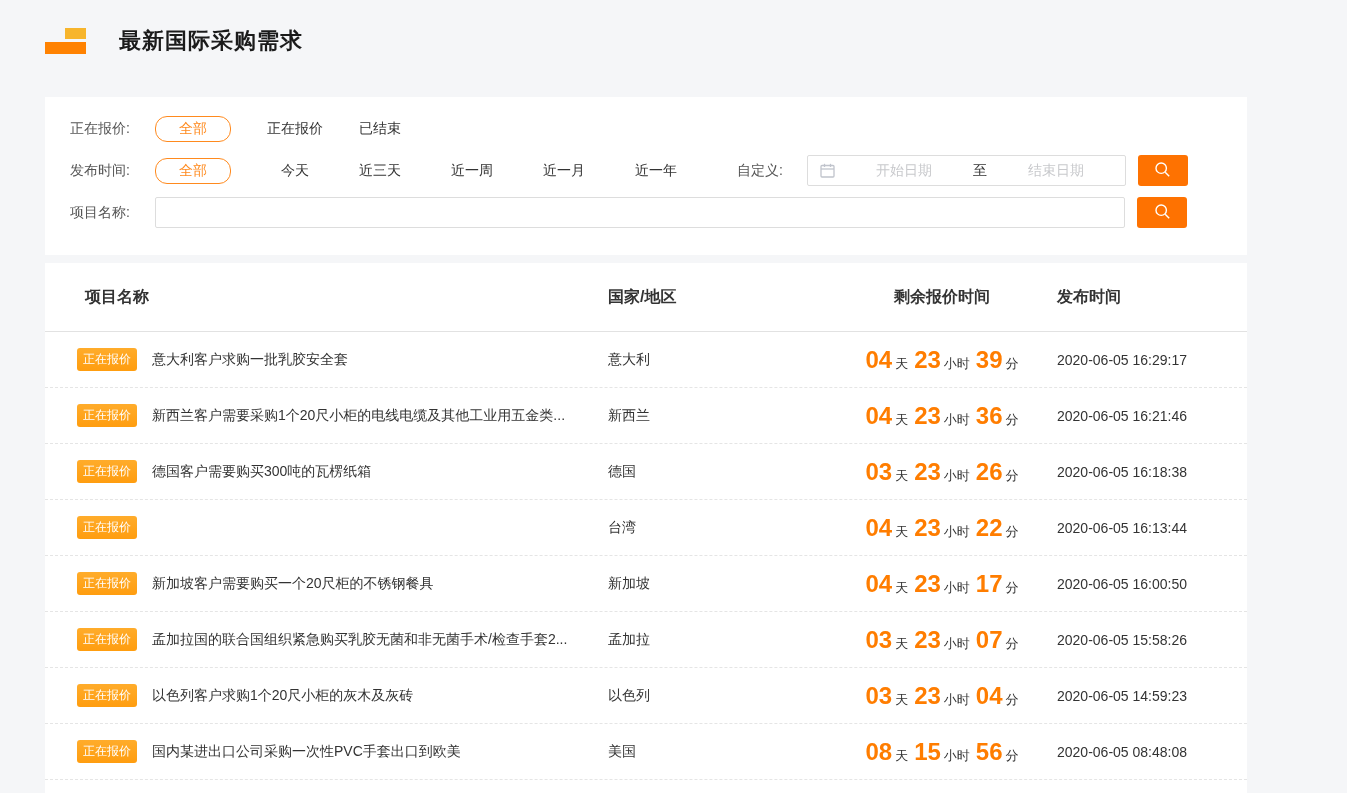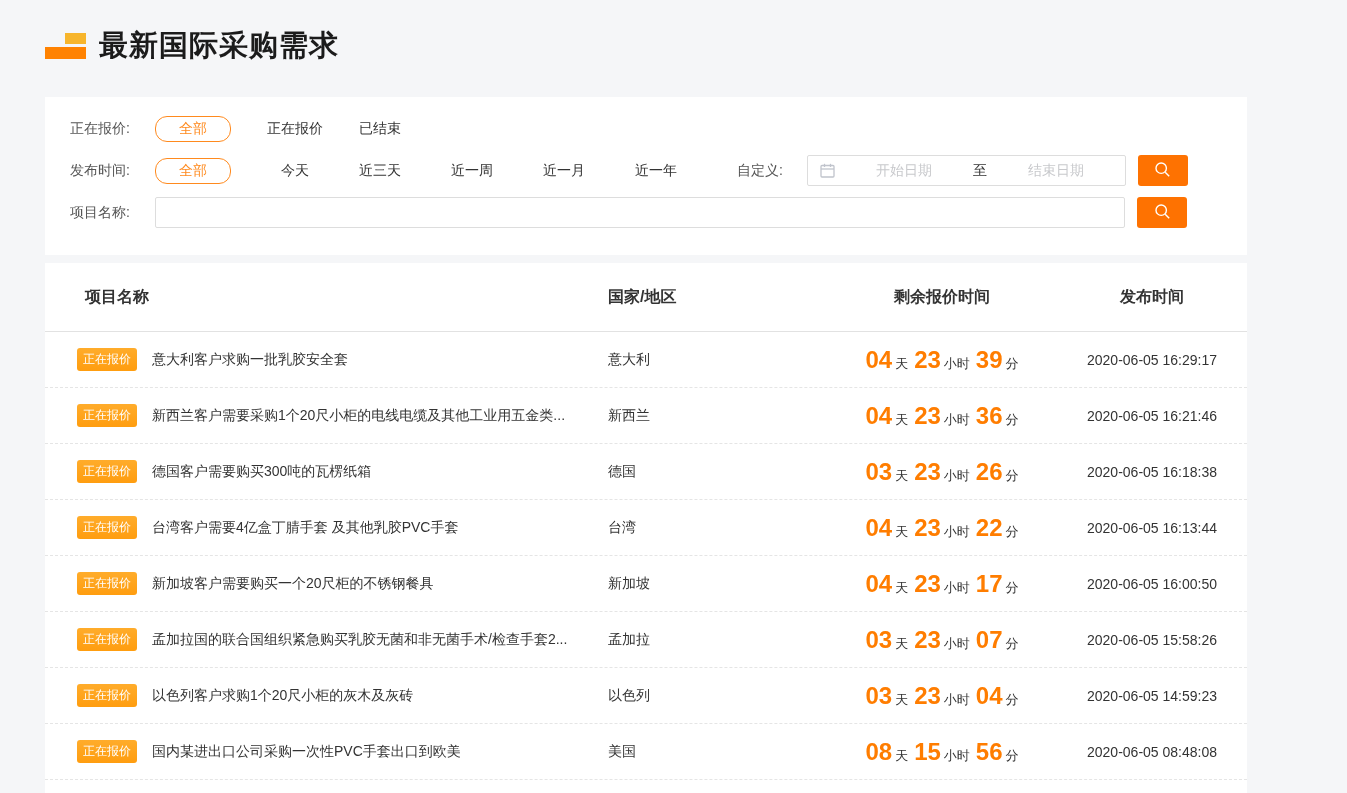--- a/index.html
+++ b/index.html
@@ -10,21 +10,21 @@
     color: #333;
     position: relative;
     overflow: hidden;
   }
 
   
   .page-header { position: absolute; left: 45px; top: 26px; display: flex; align-items: center; }
   .title-icon { width: 41px; height: 27px; margin-right: 13px; }
   .title-icon .bar-top { width: 21px; height: 11px; background: #f7b52c; margin-left: 20px; }
   .title-icon .bar-bottom { width: 41px; height: 12px; background: #ff8201; margin-top: 3px; }
-  .page-title { font-size: 29px; font-weight: bold; color: #1b1b1b; letter-spacing: 1px; }
+  .page-title { font-size: 22px; font-weight: bold; color: #1b1b1b; letter-spacing: 1px; margin-left: 20px; }
 
   
   .card { position: absolute; left: 45px; width: 1202px; background: #fff; }
   .filter-card { top: 97px; height: 158px; padding-top: 16px; }
   .table-card { top: 263px; height: 530px; }
 
   
   .filter-row { display: flex; align-items: center; height: 31px; margin: 0 0 11px 25px; font-size: 14px; }
   .filter-label { width: 85px; color: #555; flex: none; }
   .pill {
@@ -53,21 +53,21 @@
     font-family: "Liberation Sans", "DejaVu Sans", sans-serif;
   }
 
   
   .thead { display: flex; align-items: center; height: 69px; border-bottom: 1px solid #e2e2e2; font-size: 16px; font-weight: bold; color: #333; }
   .trow  { display: flex; align-items: center; height: 56px; border-bottom: 1px dashed #e5e5e5; font-size: 14px; }
   .c-title   { flex: 1; min-width: 0; display: flex; align-items: center; padding-left: 32px; }
   .thead .c-title { padding-left: 40px; }
   .c-country { width: 220px; flex: none; padding-left: 1px; }
   .c-time    { width: 230px; flex: none; text-align: center; white-space: nowrap; }
-  .c-date    { width: 190px; flex: none; text-align: center; color: #333; }
+  .c-date    { width: 190px; flex: none; color: #333; }
   .badge {
     width: 60px; height: 23px; flex: none; border-radius: 3px;
     background: linear-gradient(180deg, #ffac2b, #ff9d0f);
     color: #fff; font-size: 12px; display: flex; align-items: center; justify-content: center;
   }
   .row-title { margin-left: 15px; color: #333; overflow: hidden; white-space: nowrap; text-overflow: ellipsis; cursor: pointer; }
   .t-num  { color: #ff7d00; font-size: 24px; font-weight: bold; }
   .t-unit { color: #333; font-size: 13px; margin: 0 6px 0 3px; }
   .t-unit:last-child { margin-right: 0; }
 </style>
@@ -177,21 +177,20 @@
     <div class="c-country">德国</div>
     <div class="c-time">
       <span class="t-num">03</span><span class="t-unit">天</span><span class="t-num">23</span><span class="t-unit">小时</span><span class="t-num">26</span><span class="t-unit">分</span>
     </div>
     <div class="c-date">2020-06-05 16:18:38</div>
   </div>
 
   <div class="trow">
     <div class="c-title">
       <span class="badge">正在报价</span>
-      <span class="row-title">台湾客户需要4亿盒丁腈手套 及其他乳胶PVC手套</span>
     </div>
     <div class="c-country">台湾</div>
     <div class="c-time">
       <span class="t-num">04</span><span class="t-unit">天</span><span class="t-num">23</span><span class="t-unit">小时</span><span class="t-num">22</span><span class="t-unit">分</span>
     </div>
     <div class="c-date">2020-06-05 16:13:44</div>
   </div>
 
   <div class="trow">
     <div class="c-title">

